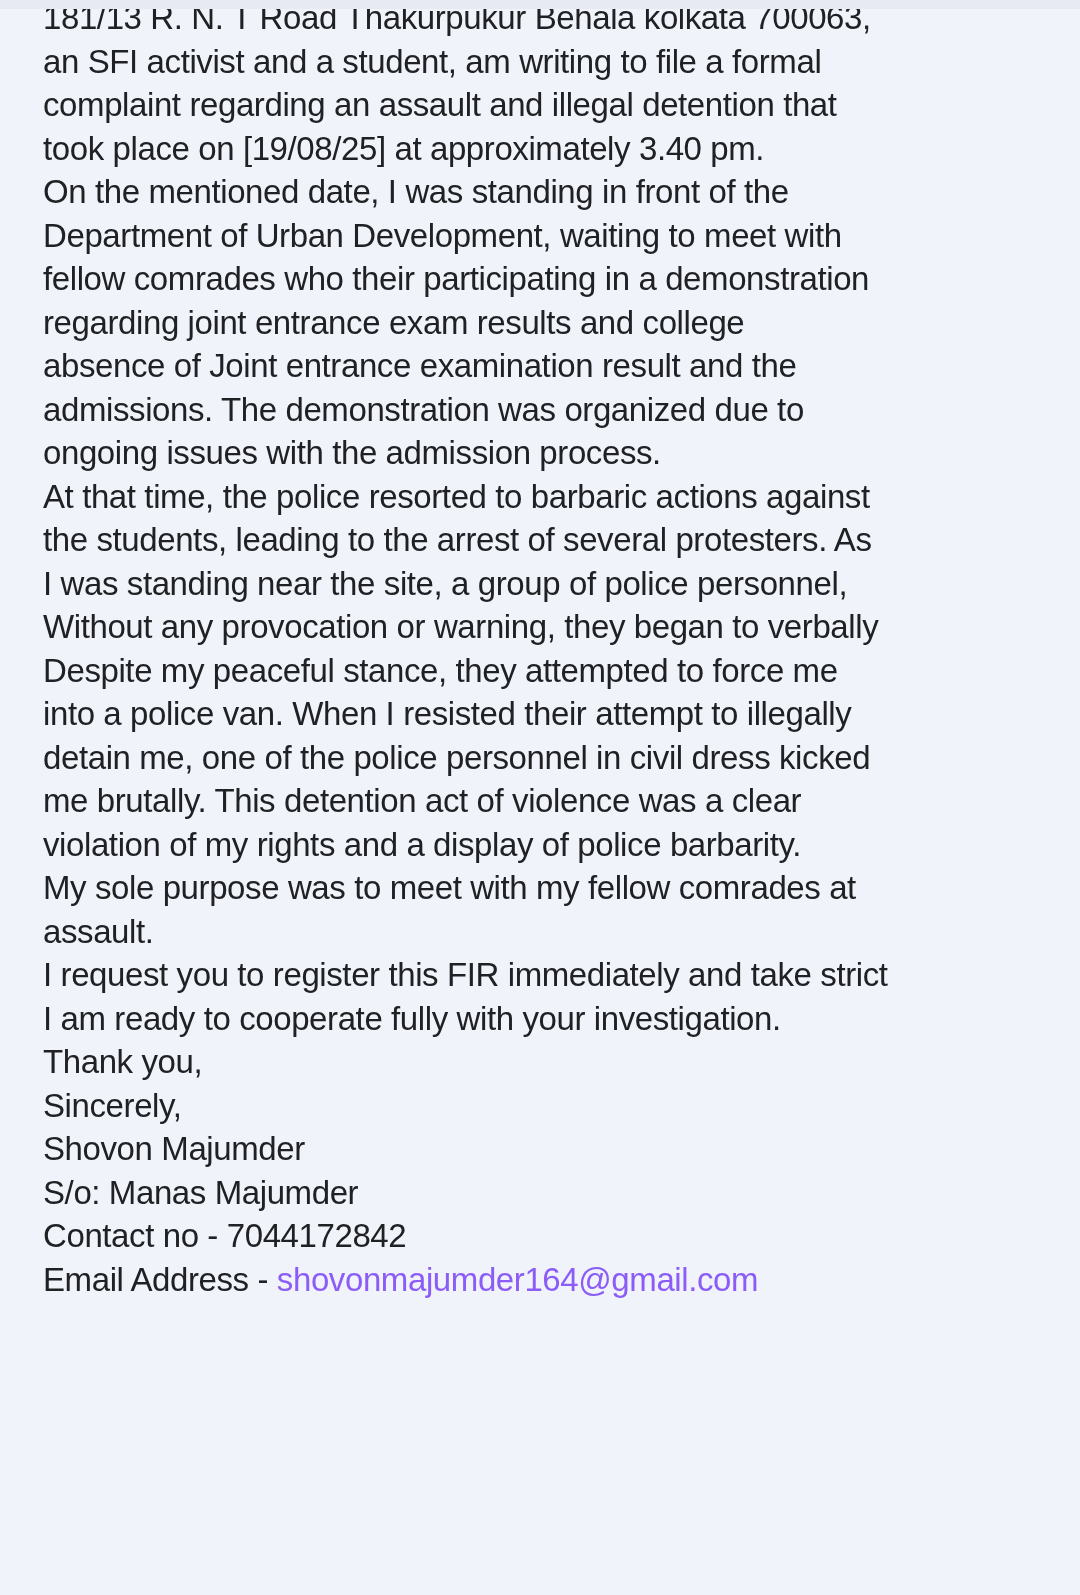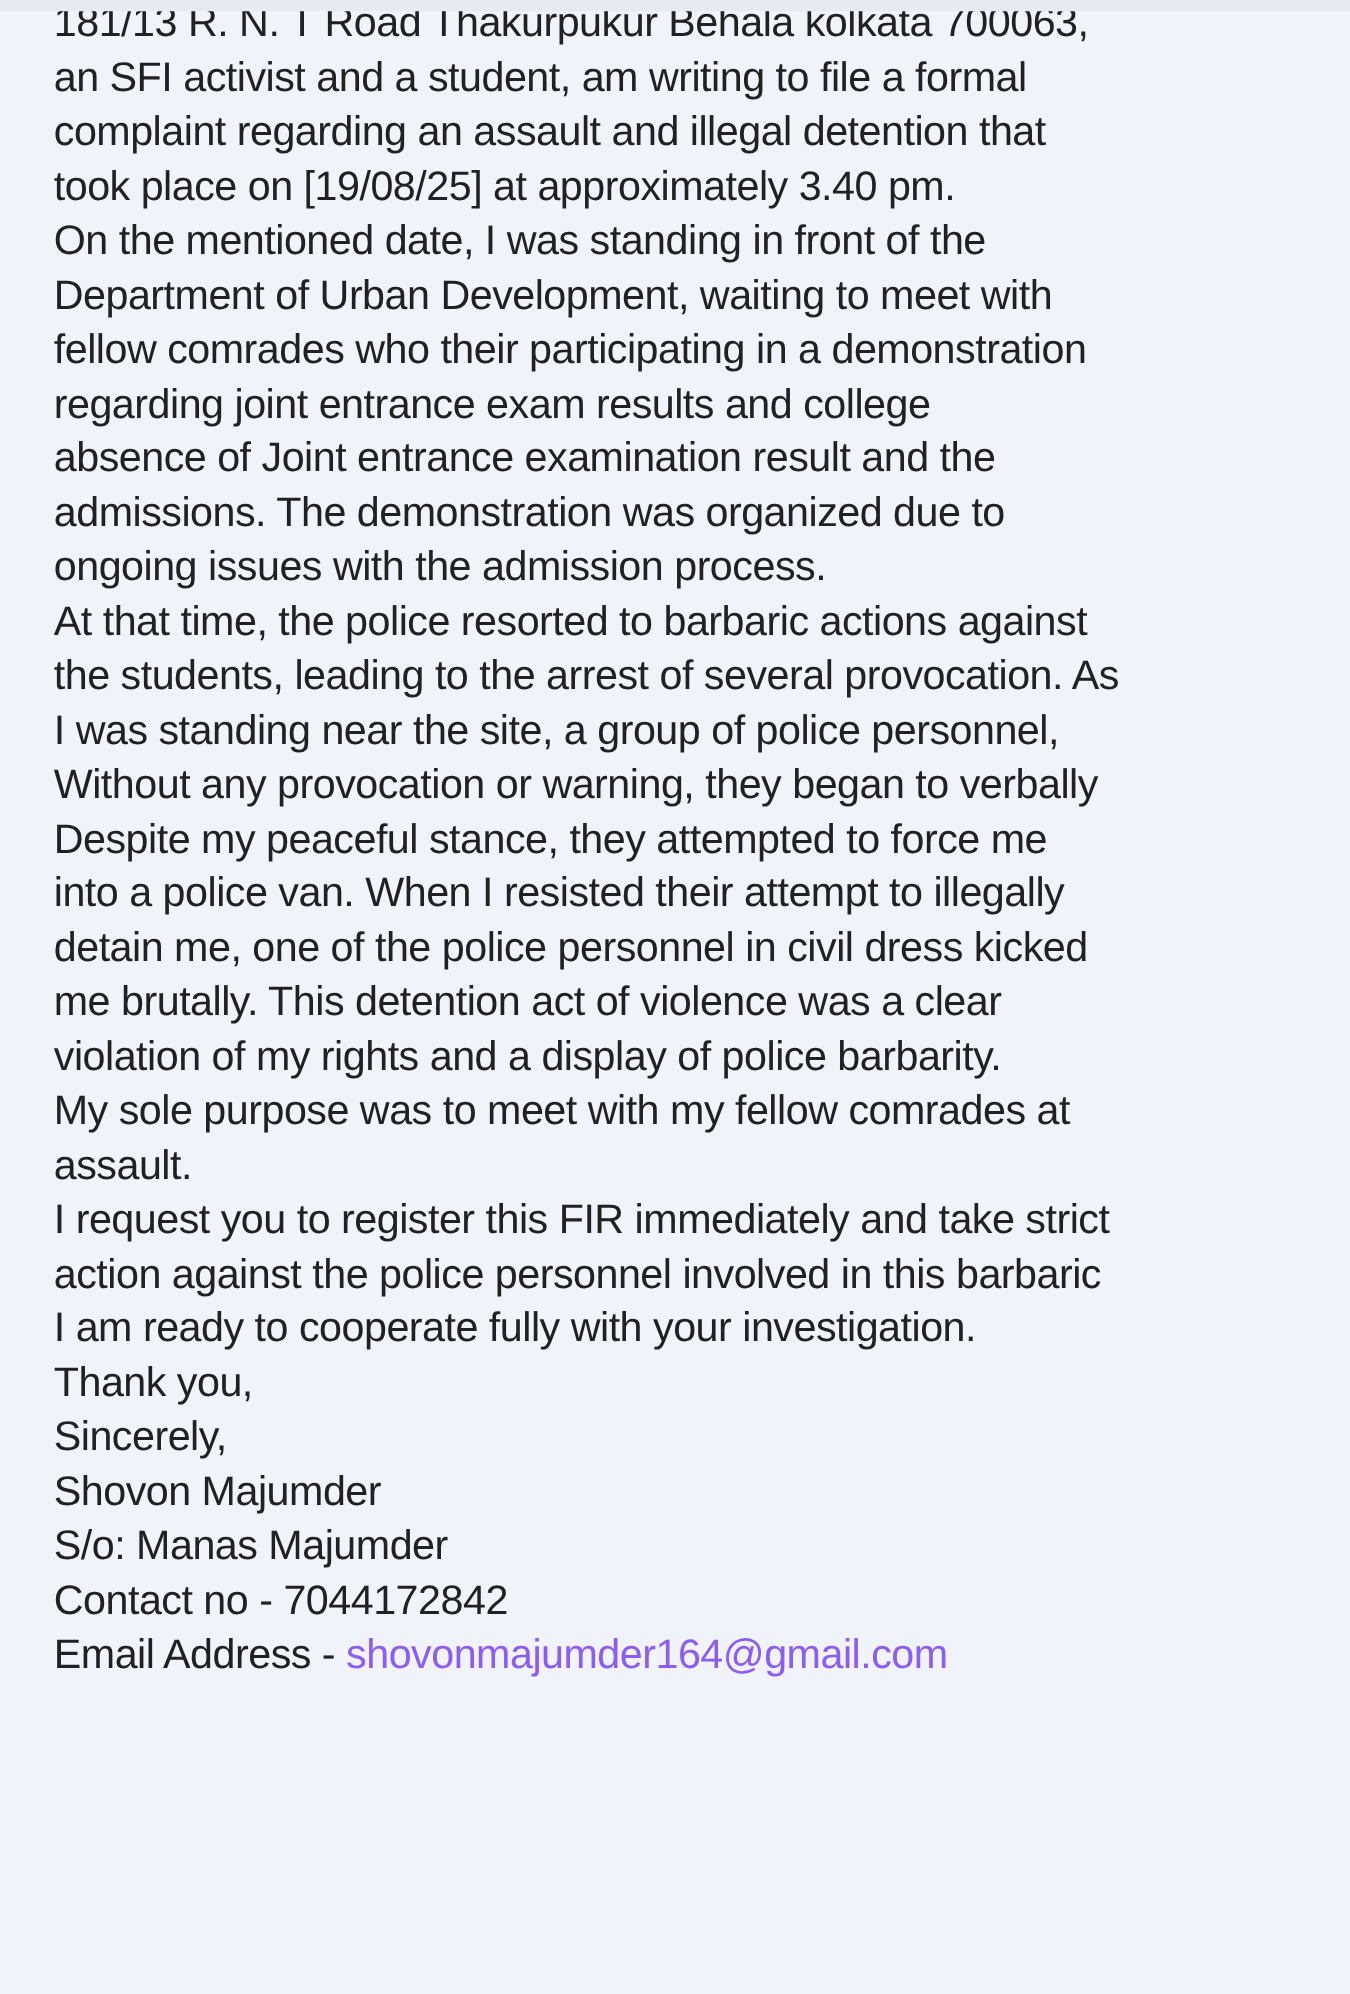--- a/index.html
+++ b/index.html
@@ -51,32 +51,31 @@
   <div class="line">complaint regarding an assault and illegal detention that</div>
   <div class="line">took place on [19/08/25] at approximately 3.40 pm.</div>
   <div class="line">On the mentioned date, I was standing in front of the</div>
   <div class="line">Department of Urban Development, waiting to meet with</div>
   <div class="line">fellow comrades who their participating in a demonstration</div>
   <div class="line">regarding joint entrance exam results and college</div>
   <div class="line">absence of Joint entrance examination result and the</div>
   <div class="line">admissions. The demonstration was organized due to</div>
   <div class="line">ongoing issues with the admission process.</div>
   <div class="line">At that time, the police resorted to barbaric actions against</div>
-  <div class="line">the students, leading to the arrest of several provocation. As</div>
+  <div class="line">the students, leading to the arrest of several protesters. As</div>
   <div class="line">I was standing near the site, a group of police personnel,</div>
   <div class="line">Without any provocation or warning, they began to verbally</div>
   <div class="line">Despite my peaceful stance, they attempted to force me</div>
   <div class="line">into a police van. When I resisted their attempt to illegally</div>
   <div class="line">detain me, one of the police personnel in civil dress kicked</div>
   <div class="line">me brutally. This detention act of violence was a clear</div>
   <div class="line">violation of my rights and a display of police barbarity.</div>
   <div class="line">My sole purpose was to meet with my fellow comrades at</div>
   <div class="line">assault.</div>
   <div class="line">I request you to register this FIR immediately and take strict</div>
-  <div class="line">action against the police personnel involved in this barbaric</div>
   <div class="line">I am ready to cooperate fully with your investigation.</div>
   <div class="line">Thank you,</div>
   <div class="line">Sincerely,</div>
   <div class="line">Shovon Majumder</div>
   <div class="line">S/o: Manas Majumder</div>
   <div class="line">Contact no - 7044172842</div>
   <div class="line">
     <span>Email Address - </span><span class="email-link">shovonmajumder164@gmail.com</span>
   </div>
 </div>

